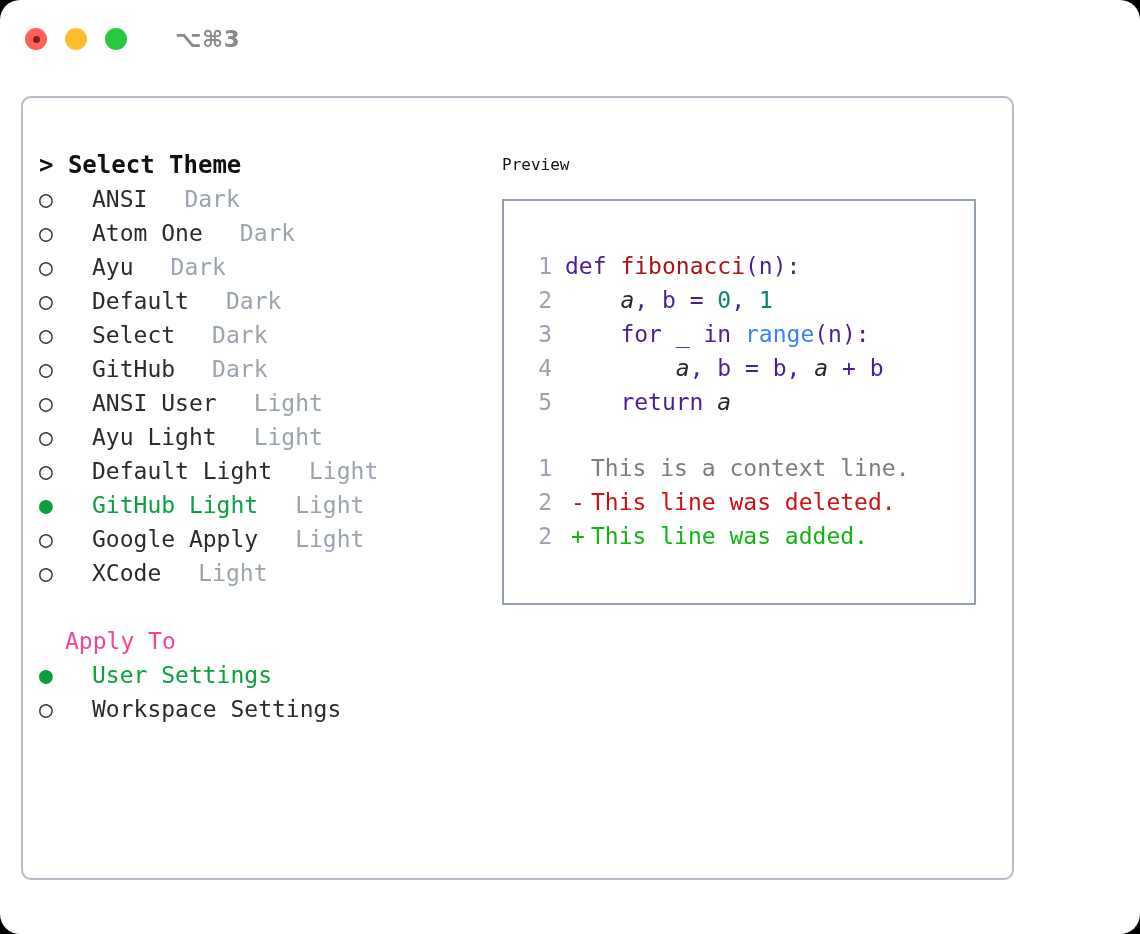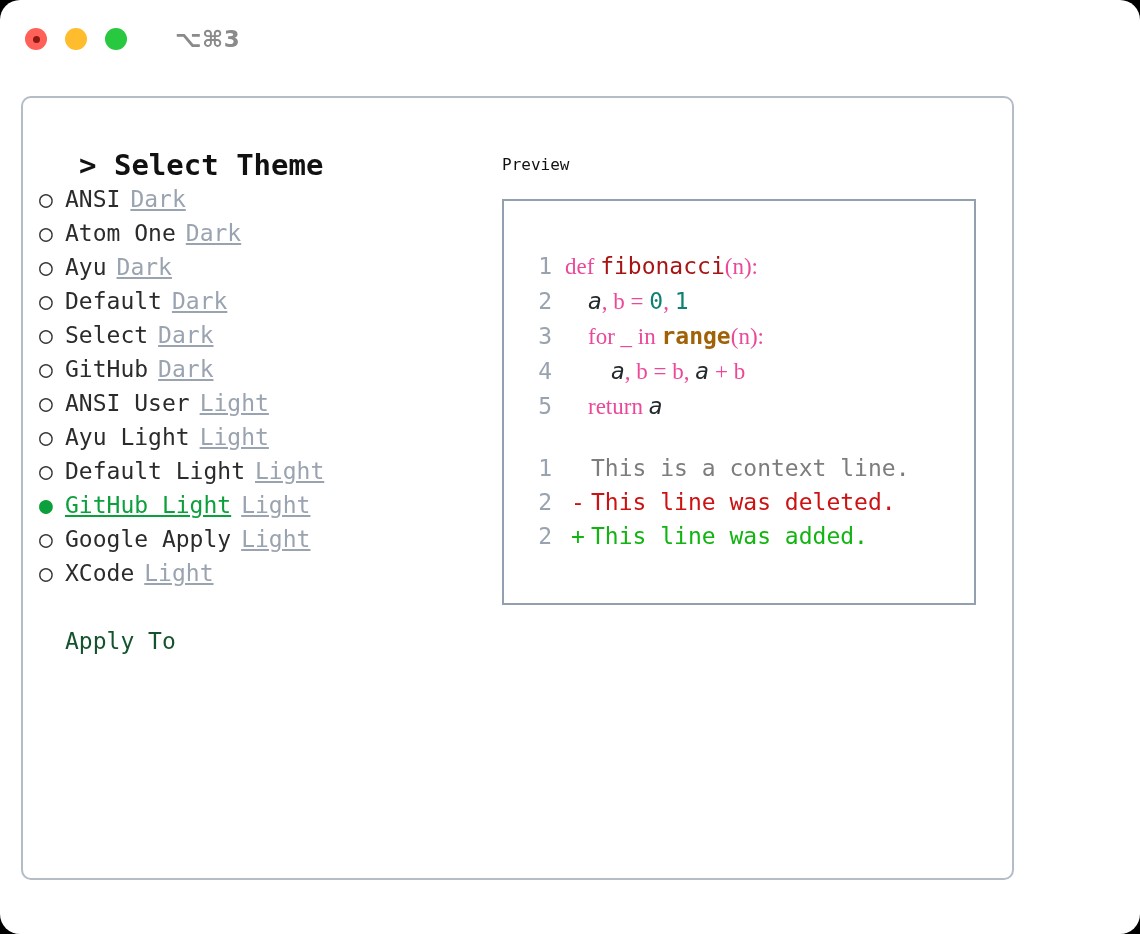--- a/index.html
+++ b/index.html
@@ -88,56 +88,55 @@
   }
 
   
   .left-col {
     position: absolute;
     left: 16px;
     top: 50px;
     width: 440px;
   }
   .section-title {
-    font-size: 29px;
+    font-size: 24px;
     font-weight: bold;
     color: #111111;
     line-height: 34px;
     white-space: pre;
-    margin-left: 40px;
   }
   .theme-row {
     display: flex;
     align-items: baseline;
     line-height: 34px;
     font-size: 23px;
     color: #2b2b2b;
     white-space: pre;
+    gap: 27px;
   }
   .bullet {
     display: inline-block;
     width: 26px;
     flex: 0 0 26px;
     font-size: 23px;
     line-height: 34px;
   }
   .bullet.empty::before { content: "\25CB"; color: #3a3a3a; }
   .bullet.filled::before { content: "\25CF"; color: #0ca03c; }
   .theme-name { color: #2b2b2b; }
-  .theme-row.selected .theme-name { color: #0ca03c; text-decoration: underline; }
+  .theme-row.selected .theme-name { color: #0ca03c; }
   .theme-variant {
     color: #9aa3b0;
     margin-left: 10px;
-    text-decoration: underline;
   }
 
   .apply-block { margin-top: 34px; }
   .apply-label {
     font-size: 23px;
-    color: #14532d;
+    color: #ec4899;
     line-height: 34px;
     padding-left: 26px;
     white-space: pre;
   }
 
   .hint {
     margin-top: 34px;
     font-size: 23px;
     color: #9aa3ae;
     line-height: 34px;
@@ -181,23 +180,23 @@
     display: inline-block;
     width: 30px;
     flex: 0 0 30px;
     text-align: right;
     color: #99a3b0;
     margin-right: 13px;
   }
   .code-text { color: #24292e; }
   .tok-fn    { color: #a81414; margin-top: 36px; }
   .tok-num   { color: #0f8074; }
-  .tok-call  { color: #a16207; font-weight: bold; }
+  .tok-call  { color: #3b82f6; }
   .tok-var   { color: #24292e; font-style: italic; }
-  .tok-plain { color: #ec4899; font-family: Liberation Serif, serif; }
+  .tok-plain { color: #4c1d95; }
 
   .diff {
     position: absolute;
     left: 18px;
     top: 250px;
     font-size: 23px;
     line-height: 34px;
     white-space: pre;
   }
   .diff-line { display: flex; }
@@ -245,20 +244,24 @@
             <div class="theme-row"><span class="bullet empty"></span><span class="theme-name">ANSI User</span><span class="theme-variant">Light</span></div>
             <div class="theme-row"><span class="bullet empty"></span><span class="theme-name">Ayu Light</span><span class="theme-variant">Light</span></div>
             <div class="theme-row"><span class="bullet empty"></span><span class="theme-name">Default Light</span><span class="theme-variant">Light</span></div>
             <div class="theme-row selected"><span class="bullet filled"></span><span class="theme-name">GitHub Light</span><span class="theme-variant">Light</span></div>
             <div class="theme-row"><span class="bullet empty"></span><span class="theme-name">Google Apply</span><span class="theme-variant">Light</span></div>
             <div class="theme-row"><span class="bullet empty"></span><span class="theme-name">XCode</span><span class="theme-variant">Light</span></div>
           </div>
 
         <div class="apply-block">
           <div class="apply-label">Apply To</div>
+          <div id="apply-list">
+              <div class="theme-row selected"><span class="bullet filled"></span><span class="theme-name">User Settings</span></div>
+              <div class="theme-row"><span class="bullet empty"></span><span class="theme-name">Workspace Settings</span></div>
+            </div>
         </div>
 
       </div>
 
       <div class="right-col">
         <div class="preview-title">Preview</div>
         <div class="preview-box">
           <div class="code" id="code-block"><div class="code-line"><span class="lineno">1</span><span class="code-text"><span class="tok-plain">def </span><span class="tok-fn">fibonacci</span><span class="tok-plain">(n):</span></span></div><div class="code-line"><span class="lineno">2</span><span class="code-text"><span class="tok-plain">    </span><span class="tok-var">a</span><span class="tok-plain">, </span><span class="tok-plain">b</span><span class="tok-plain"> = </span><span class="tok-num">0</span><span class="tok-plain">, </span><span class="tok-num">1</span></span></div><div class="code-line"><span class="lineno">3</span><span class="code-text"><span class="tok-plain">    for _ in </span><span class="tok-call">range</span><span class="tok-plain">(n):</span></span></div><div class="code-line"><span class="lineno">4</span><span class="code-text"><span class="tok-plain">        </span><span class="tok-var">a</span><span class="tok-plain">, b = b, </span><span class="tok-var">a</span><span class="tok-plain"> + b</span></span></div><div class="code-line"><span class="lineno">5</span><span class="code-text"><span class="tok-plain">    return </span><span class="tok-var">a</span></span></div></div>
           <div class="diff" id="diff-block"><div class="diff-line diff-ctx"><span class="lineno">1</span><span class="diff-marker"> </span><span>This is a context line.</span></div><div class="diff-line diff-del"><span class="lineno">2</span><span class="diff-marker">-</span><span>This line was deleted.</span></div><div class="diff-line diff-add"><span class="lineno">2</span><span class="diff-marker">+</span><span>This line was added.</span></div></div>
         </div>

